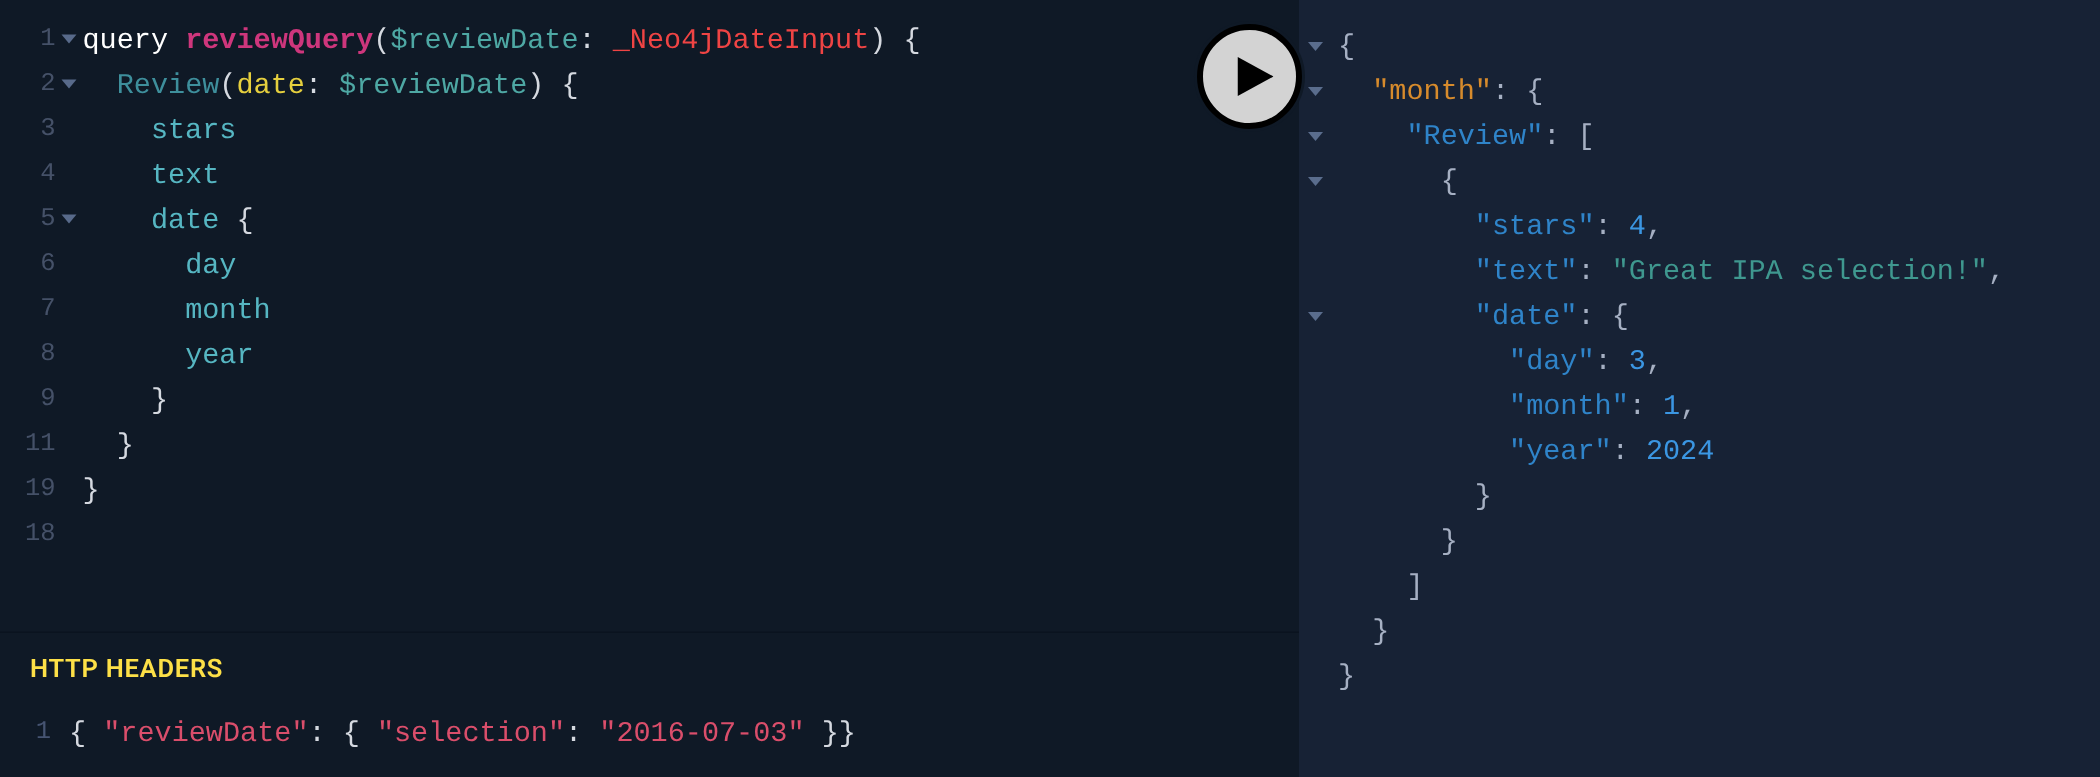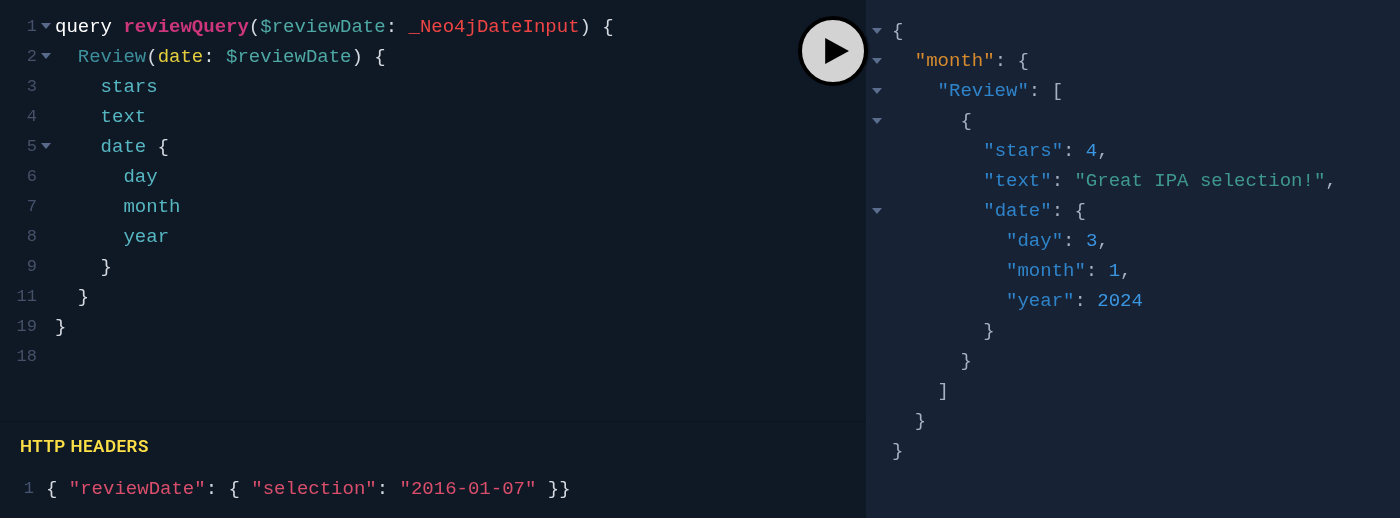--- a/index.html
+++ b/index.html
@@ -108,21 +108,21 @@
     </div>
 
     <div class="bottom">
       <div class="tabs">
         <div class="tab">HTTP HEADERS</div>
       </div>
       <div class="vars">
         <div class="gutter">
             <div>1</div>
           </div>
-        <div class="code"><span class="tok-punc">{ </span><span class="tok-string">"<span>reviewDate</span>"</span><span class="tok-punc">: { </span><span class="tok-string">"<span>selection</span>"</span><span class="tok-punc">: </span><span class="tok-string">"<span>2016-01-07</span>"</span><span class="tok-punc"> }}</span></div>
+        <div class="code"><span class="tok-punc">{ </span><span class="tok-string">"<span>reviewDate</span>"</span><span class="tok-punc">: { </span><span class="tok-string">"<span>selection</span>"</span><span class="tok-punc">: </span><span class="tok-string">"<span>2016-07-03</span>"</span><span class="tok-punc"> }}</span></div>
       </div>
     </div>
   </div>
 
   <div class="right">
     <div class="foldcol">
       <div class="fold"></div>
       <div class="fold"></div>
       <div class="fold"></div>
       <div class="fold"></div>

